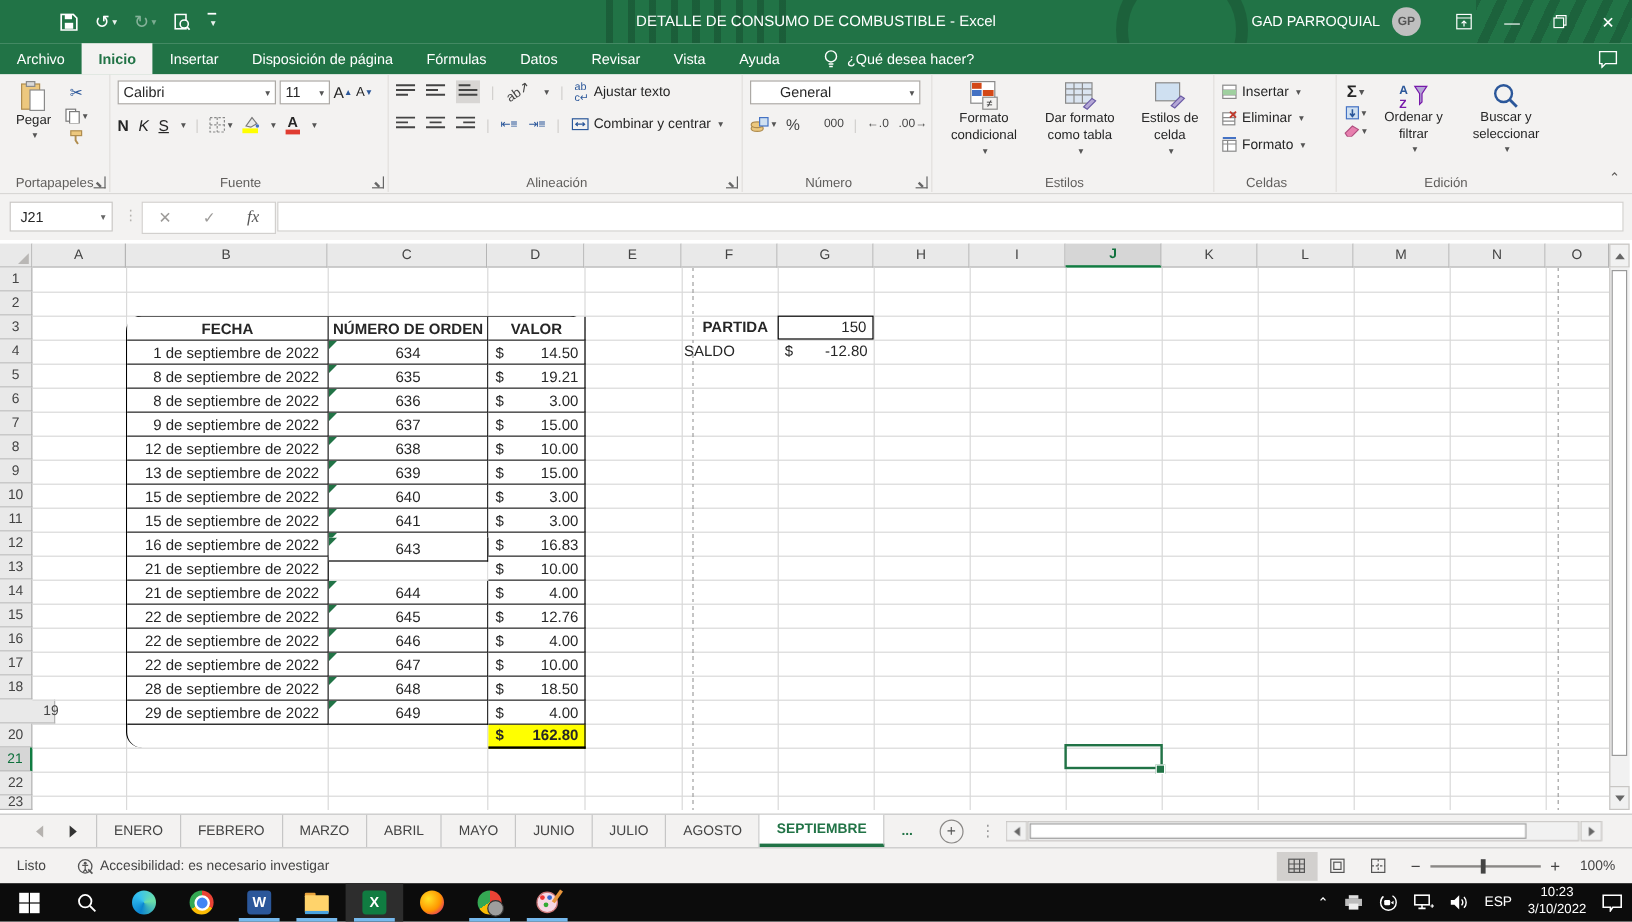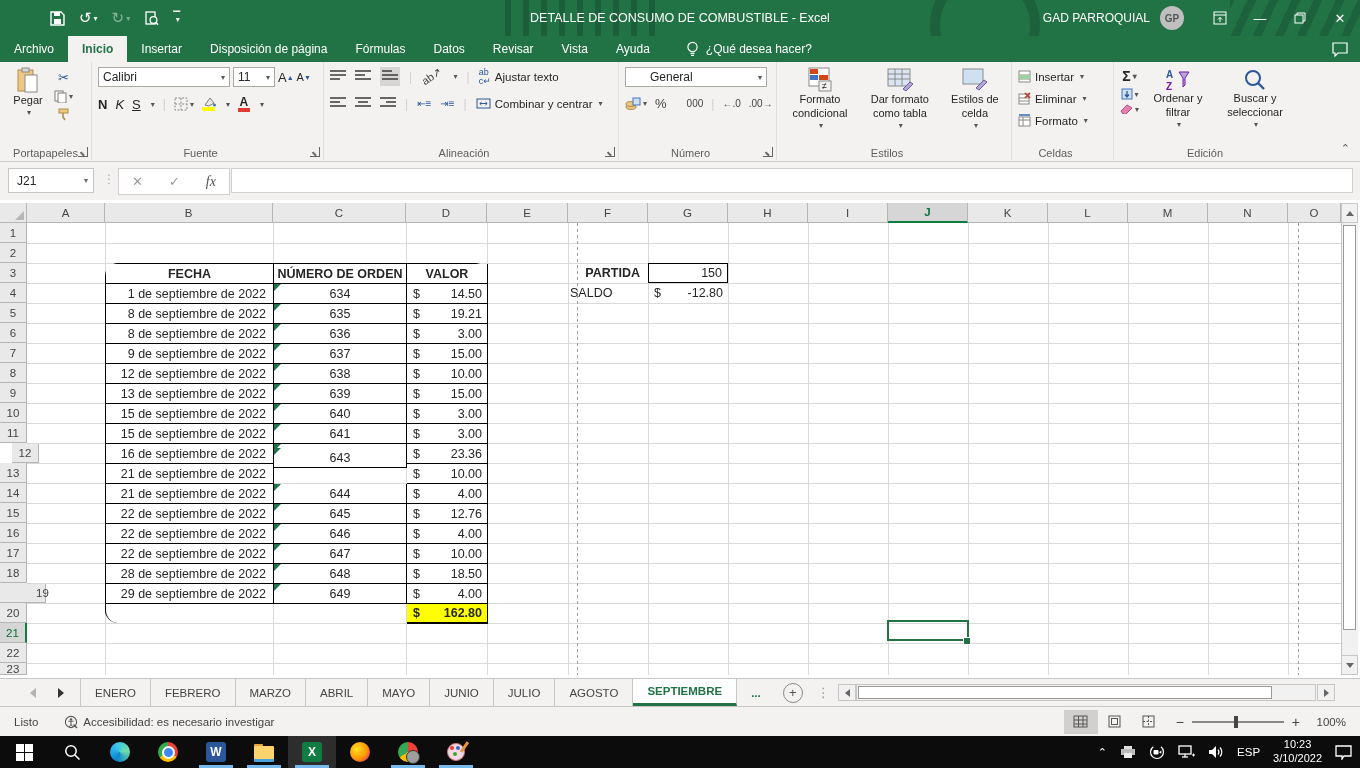--- a/index.html
+++ b/index.html
@@ -491,21 +491,21 @@
       <div class="rowhead" style="left: 0px; top: 43px; width: 27px; height: 20px;">2</div>
       <div class="rowhead" style="left: 0px; top: 63px; width: 27px; height: 20px;">3</div>
       <div class="rowhead" style="left: 0px; top: 83px; width: 27px; height: 20px;">4</div>
       <div class="rowhead" style="left: 0px; top: 103px; width: 27px; height: 20px;">5</div>
       <div class="rowhead" style="left: 0px; top: 123px; width: 27px; height: 20px;">6</div>
       <div class="rowhead" style="left: 0px; top: 143px; width: 27px; height: 20px;">7</div>
       <div class="rowhead" style="left: 0px; top: 163px; width: 27px; height: 20px;">8</div>
       <div class="rowhead" style="left: 0px; top: 183px; width: 27px; height: 20px;">9</div>
       <div class="rowhead" style="left: 0px; top: 203px; width: 27px; height: 20px;">10</div>
       <div class="rowhead" style="left: 0px; top: 223px; width: 27px; height: 20px;">11</div>
-      <div class="rowhead" style="left: 12px; top: 243px; width: 27px; height: 20px;">12</div>
+      <div class="rowhead" style="left: 0px; top: 243px; width: 27px; height: 20px;">12</div>
       <div class="rowhead" style="left: 0px; top: 263px; width: 27px; height: 20px;">13</div>
       <div class="rowhead" style="left: 0px; top: 283px; width: 27px; height: 20px;">14</div>
       <div class="rowhead" style="left: 0px; top: 303px; width: 27px; height: 20px;">15</div>
       <div class="rowhead" style="left: 0px; top: 323px; width: 27px; height: 20px;">16</div>
       <div class="rowhead" style="left: 0px; top: 343px; width: 27px; height: 20px;">17</div>
       <div class="rowhead" style="left: 0px; top: 363px; width: 27px; height: 20px;">18</div>
       <div class="rowhead" style="left: 0px; top: 383px; width: 46px; height: 20px; padding-left: 40px;">19</div>
       <div class="rowhead" style="left: 0px; top: 403px; width: 27px; height: 20px;">20</div>
       <div class="rowhead sel" style="left: 0px; top: 423px; width: 27px; height: 20px;">21</div>
       <div class="rowhead" style="left: 0px; top: 443px; width: 27px; height: 20px;">22</div>
@@ -625,21 +625,21 @@
         <span>$</span>
         <span>3.00</span>
       </div>
       <div class="tcell date" style="left: 0px; top: 180px; width: 168px; height: 20px;">16 de septiembre de 2022</div>
       <div class="tcell ord" style="left: 168px; top: 180px; width: 133px; height: 20px;">
         <span class="tri"></span>
         <span>642</span>
       </div>
       <div class="tcell val" style="left: 301px; top: 180px; width: 81px; height: 20px;">
         <span>$</span>
-        <span>23.36</span>
+        <span>16.83</span>
       </div>
       <div class="tcell date" style="left: 0px; top: 200px; width: 168px; height: 20px;">21 de septiembre de 2022</div>
       <div class="tcell ord" style="left: 168px; top: 184px; width: 133px; height: 20px;">
         <span class="tri"></span>
         <span>643</span>
       </div>
       <div class="tcell val" style="left: 301px; top: 200px; width: 81px; height: 20px;">
         <span>$</span>
         <span>10.00</span>
       </div>

